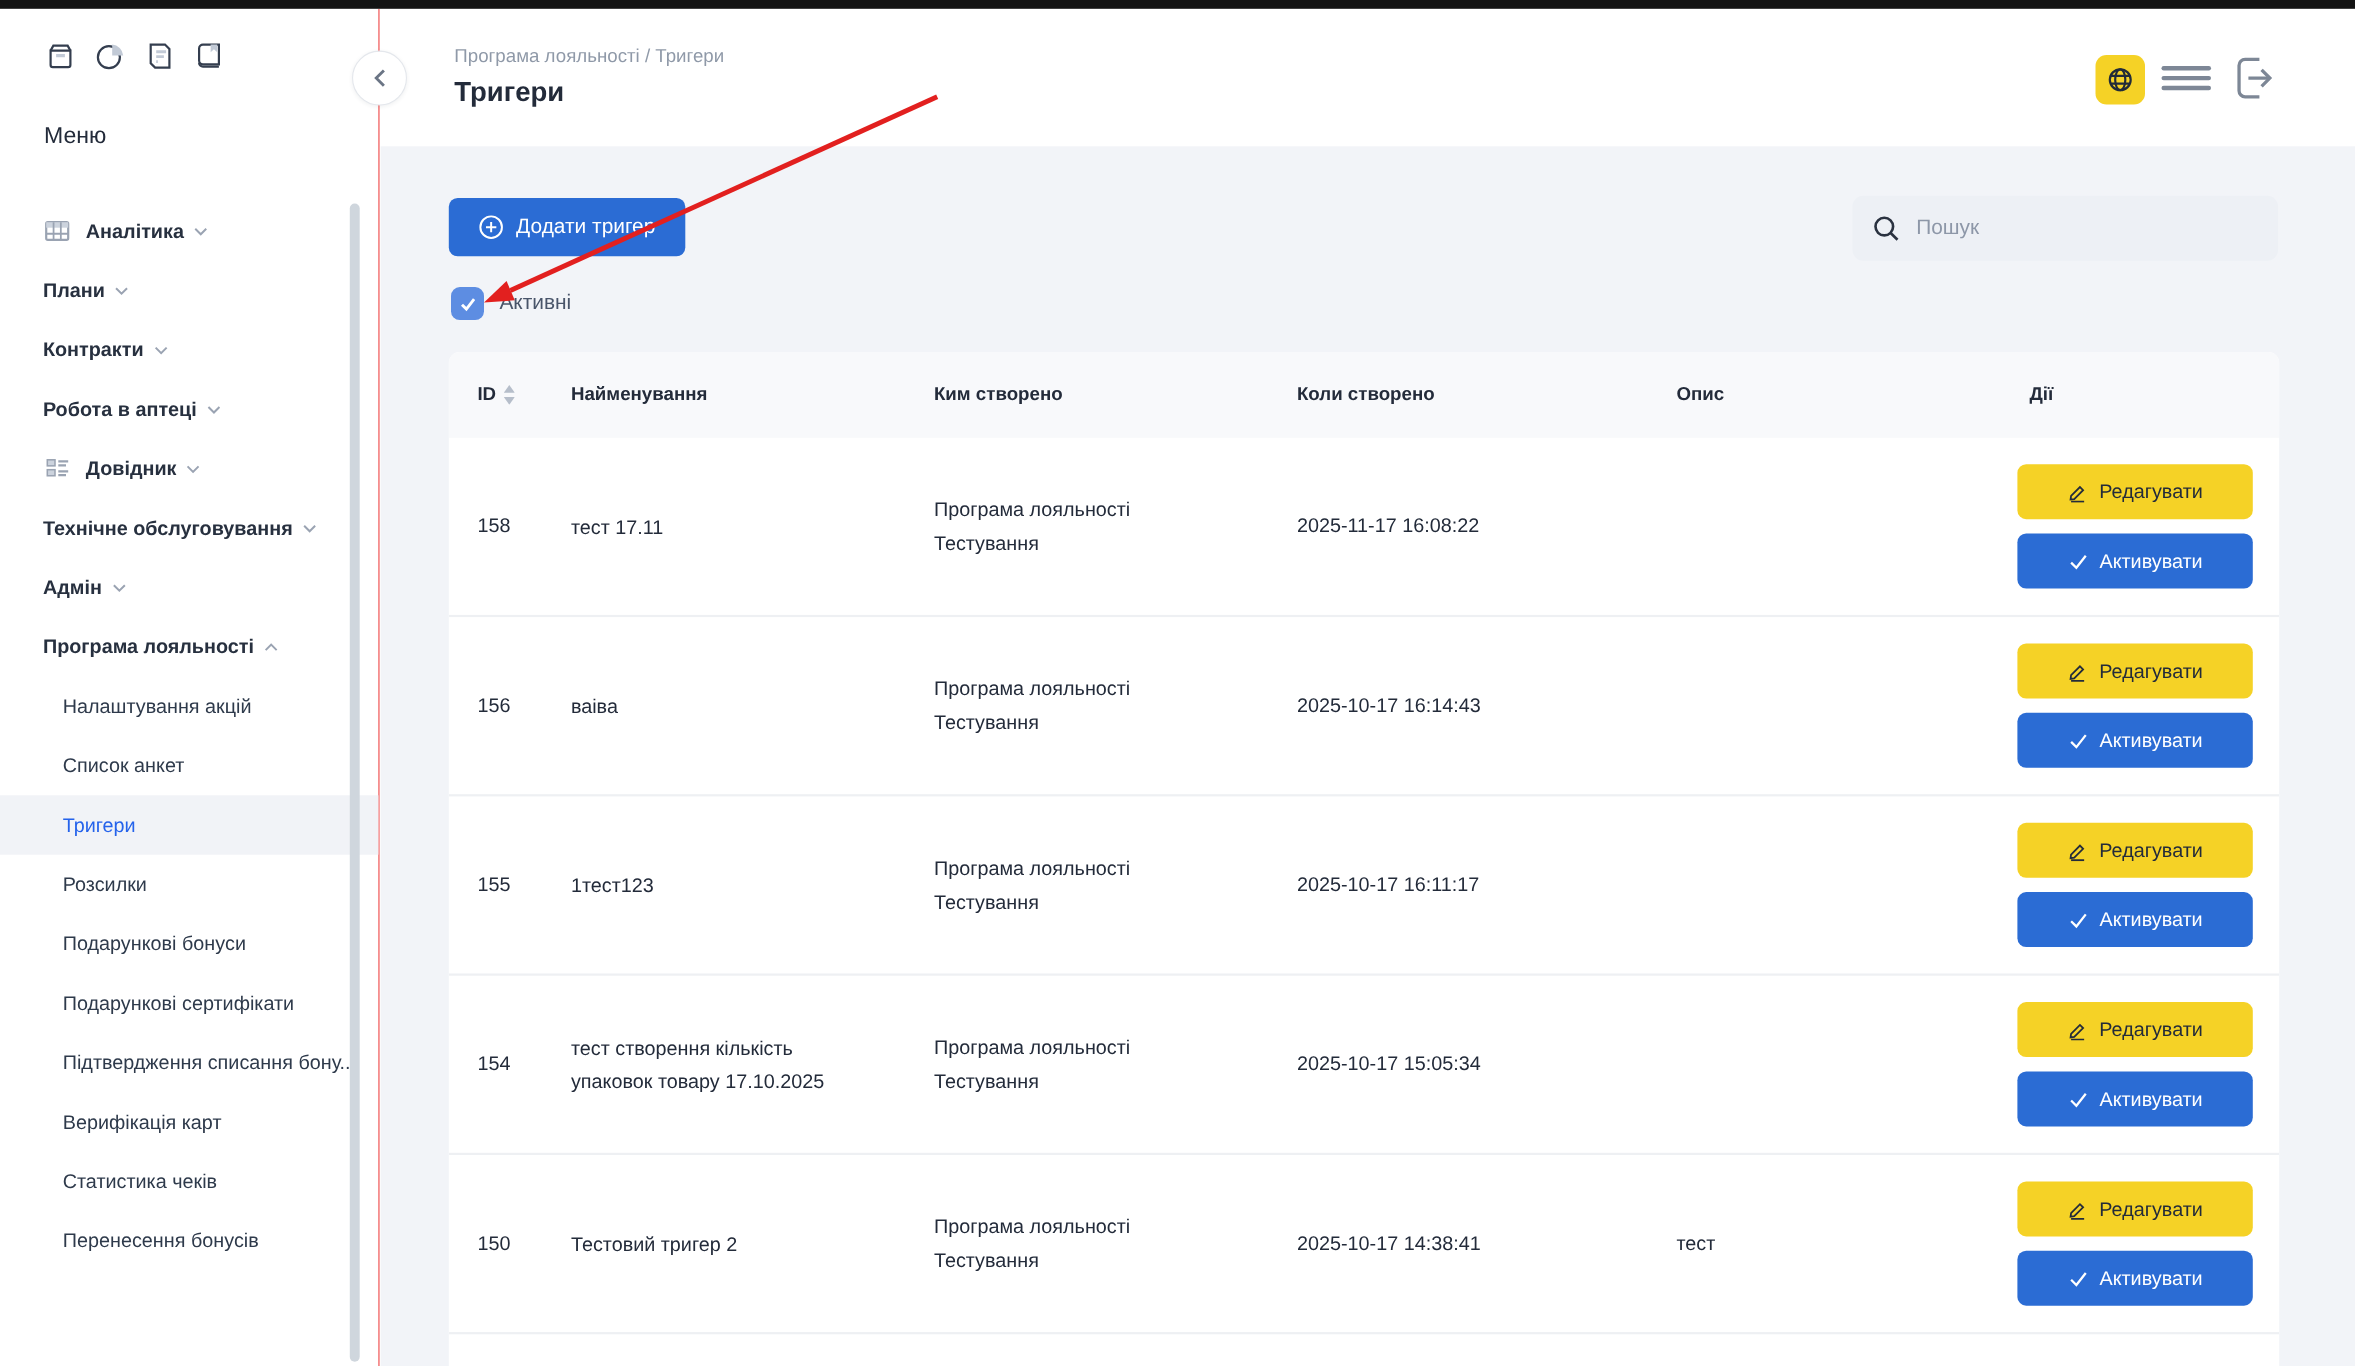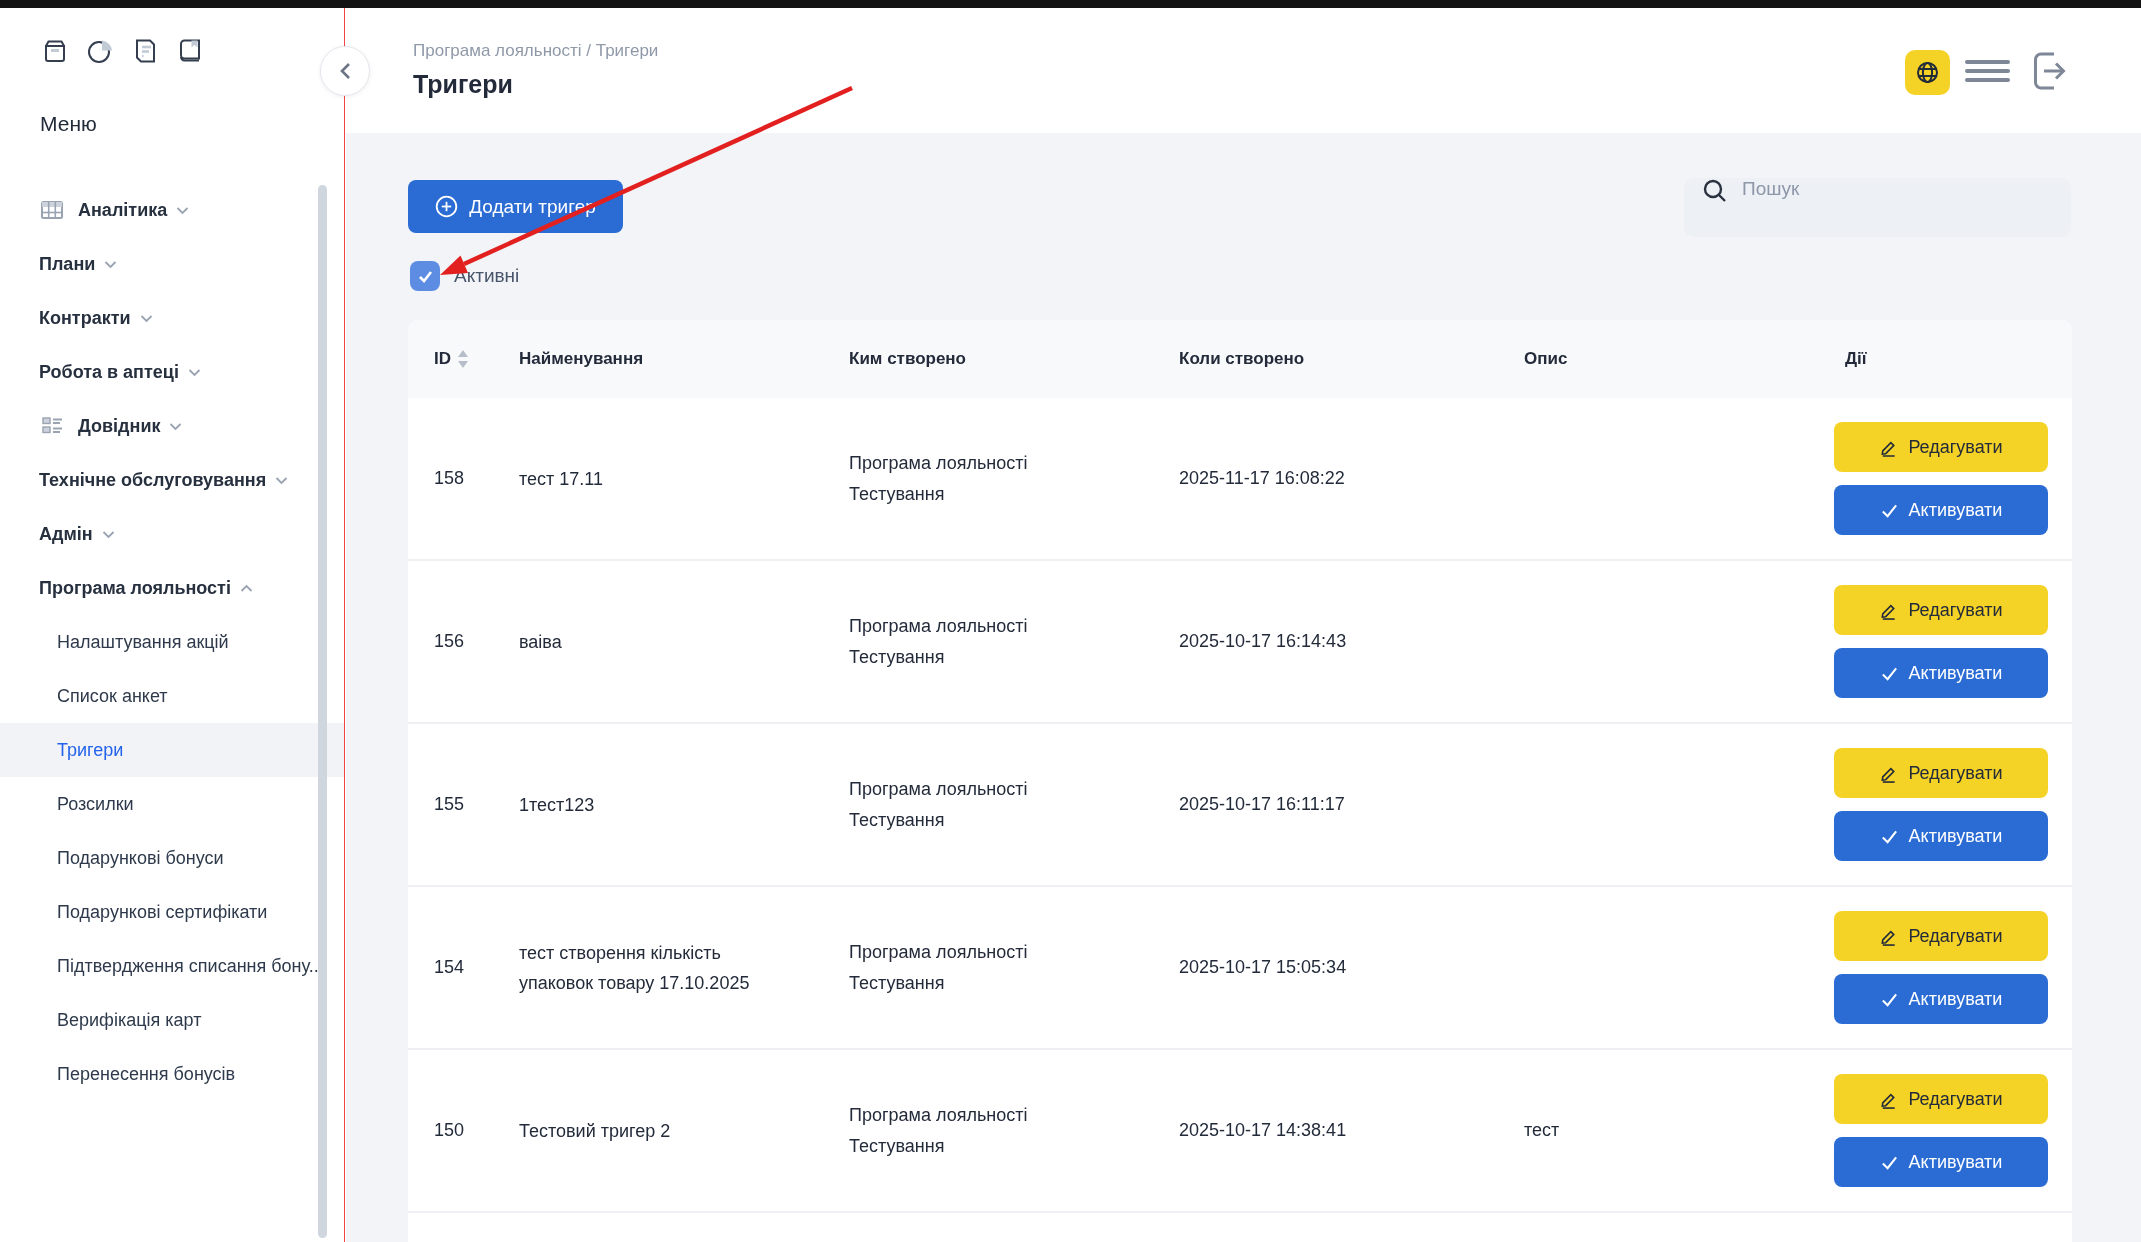--- a/index.html
+++ b/index.html
@@ -39,21 +39,21 @@
     display:flex; align-items:center; justify-content:center; cursor:pointer; }
   .burger { position:absolute; left:1619px; top:52px; width:45px; height:22px; display:flex; flex-direction:column; justify-content:space-between; cursor:pointer; }
   .burger i { display:block; height:4px; border-radius:2px; background:#7d8796; }
   .logout { position:absolute; left:1681px; top:40px; width:44px; height:46px; display:flex; cursor:pointer; }
 
   .content { position:absolute; top:125px; left:0; right:0; bottom:0; background:#f2f4f8; }
 
   .add-btn { position:absolute; left:62px; top:47px; width:215px; height:53px; background:#2b6cd4; border:none; border-radius:8px;
     color:#fff; font-size:19px; font-family:inherit; display:flex; align-items:center; justify-content:center; gap:11px; cursor:pointer; }
   .search-box { position:absolute; left:1338px; top:45px; width:387px; height:59px; background:#edf0f5; border-radius:10px;
-    display:flex; align-items:flex-start; padding:0 18px; gap:14px; }
+    display:flex; align-items:center; padding:0 18px; gap:14px; }
   .search-box input { flex:1; border:none; outline:none; background:transparent; font-size:19px; font-family:inherit; color:#232b3a; }
   .search-box input::placeholder { color:#8d97a8; }
 
   .filter-row { position:absolute; left:64px; top:128px; display:flex; align-items:center; gap:14px; }
   .checkbox { width:30px; height:30px; border-radius:8px; background:#5d8de2; display:flex; align-items:center; justify-content:center; cursor:pointer; }
   .filter-label { font-size:19px; color:#49556a; }
 
   
   .table-card { position:absolute; left:62px; top:187px; width:1664px; bottom:0; background:#fff; border-radius:10px 10px 0 0; overflow:hidden; }
   .t-row { display:grid; grid-template-columns:85px 330px 330px 345px 300px 1fr; align-items:center; padding:0 24px 0 26px; }
@@ -213,20 +213,23 @@
       <div class="nav-item sub">
         <span class="nav-label">Подарункові сертифікати</span>
       </div>
       <div class="nav-item sub">
         <span class="nav-label">Підтвердження списання бону...</span>
       </div>
       <div class="nav-item sub">
         <span class="nav-label">Верифікація карт</span>
       </div>
       <div class="nav-item sub">
+        <span class="nav-label">Статистика чеків</span>
+      </div>
+      <div class="nav-item sub">
         <span class="nav-label">Перенесення бонусів</span>
       </div>
     </nav>
 
     <div class="scroll-thumb"></div>
   </div>
 
   <div class="collapse-btn">
     <svg width="11" height="18">
         <polyline points="9,2 2,9 9,16" fill="none" stroke="#6b7585" stroke-width="2.6"></polyline>

